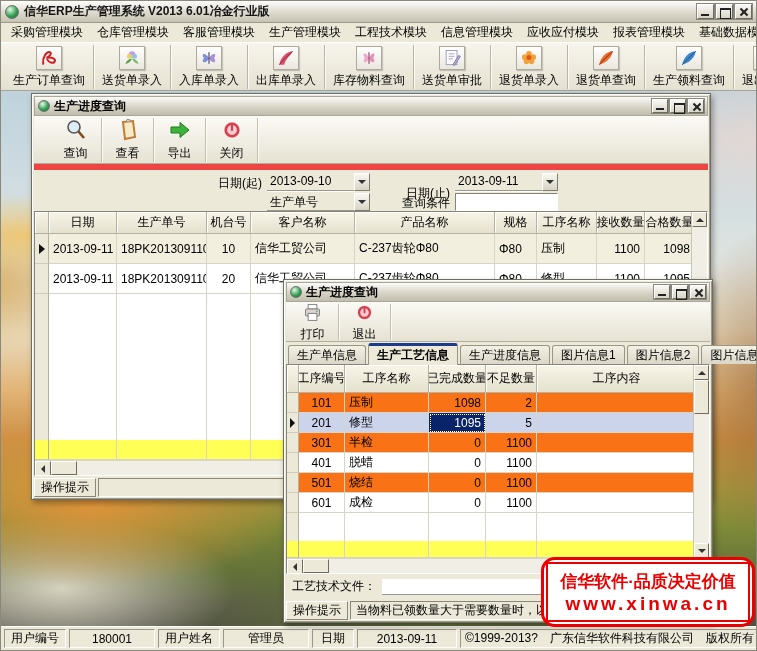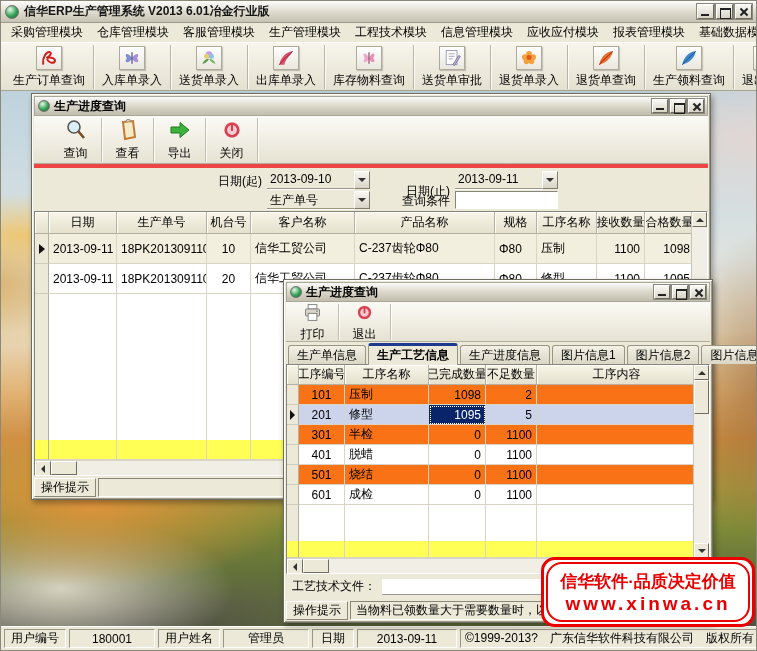--- a/index.html
+++ b/index.html
@@ -60,40 +60,40 @@
   .wtitle .sphere-icon { width:12px; height:12px; }
   .wtitle .winbtn { width:16px; height:14px; }
   .wtoolbar { flex:none; background:linear-gradient(#fbfaf5,#e6e2d3); border-bottom:1px solid #b2ae9e;
     display:flex; align-items:stretch; padding:2px 1px 1px; }
   #win1 .wtoolbar { height:48px;padding-left:16px; } #win2 .wtoolbar { height:40px; }
   .wtb-btn { width:52px; display:flex; flex-direction:column; align-items:center; justify-content:center;
     border-right:1px solid #c2beae; box-shadow:1px 0 0 rgba(255,255,255,.8); }
   #win1 .wtb-btn svg { width:24px; height:24px; } #win2 .wtb-btn svg { width:21px; height:21px; }
 
   
-  .filterpanel { height:45px; flex:none; position:relative; background:#ece9d8; border-top:4px solid #ef4444; }
+  .filterpanel { height:45px; flex:none; position:relative; background:#ece9d8; border-top:6px solid #ef4444; }
   .fl { position:absolute; width:62px; text-align:right; white-space:nowrap; }
   .combo { position:absolute; width:103px; height:18px; display:flex; }
   .combo-val { flex:1; border-bottom:1px solid #9a9789; box-shadow:0 1px 0 #fff; padding:1px 3px; white-space:nowrap; overflow:hidden; }
   .combo-btn { width:16px; height:18px; flex:none; background:linear-gradient(#f8f6f0,#d8d4c6);
     border:1px solid; border-color:#fff #807d6f #807d6f #fff; display:flex; align-items:center; justify-content:center; }
   .arr-dn { width:0; height:0; border-left:4px solid transparent; border-right:4px solid transparent; border-top:4px solid #333; }
   .textfield { position:absolute; width:103px; height:18px; background:#fff; border:1px solid; border-color:#87847a #fff #fff #87847a; }
 
   
   .grid { flex:1; position:relative; background:#fff; border:1px solid; border-color:#87847a #fff #fff #87847a;
     margin-top:2px; display:flex; flex-direction:column; overflow:hidden; }
   .g-row { display:flex; flex:none; }
   .g-cell,.g-hcell,.g-ind { flex:none; overflow:hidden; white-space:nowrap; display:flex; align-items:center; }
   .g-hcell { justify-content:center; background:linear-gradient(#f8f5e8,#e5e1ce);
     border-right:1px solid #b5b1a0; border-bottom:1px solid #b5b1a0; box-shadow:inset 1px 1px 0 #fff; }
   .g-ind { background:#ece9d8; border-right:1px solid #b5b1a0; border-bottom:1px solid #cfccbd; justify-content:center; }
   .g-cell { border-right:1px solid #d8d5c7; border-bottom:1px solid #d8d5c7; padding:0 4px; }
   .num { justify-content:flex-end; } .ctr { justify-content:center; padding:0; }
-  .hrow1 { height:22px; } .w1row { height:30px; } .hrow2 { height:20px; } .w2row { height:20px; }
+  .hrow1 { height:22px; } .w1row { height:30px; } .hrow2 { height:28px; } .w2row { height:20px; }
   .rowa .g-cell { background:#f2efde; }
   .rowg .g-cell { background:#f97316; }
   .rowsel .g-cell { background:#ccd4ec; }
   .sel-cell { background:#0a246a !important; color:#fff; outline:1px dotted #fff; outline-offset:-2px; }
   .tri-right { width:0; height:0; border-left:6px solid #111; border-top:5px solid transparent; border-bottom:5px solid transparent; }
   .fillrow { flex:1; display:flex; }
   .fillrow .g-cell { border-bottom:none; height:auto; }
   .yellowrow .g-cell { background:#ffff55; } .yellowrow .g-ind { background:#ffff55; }
   .yellowrow { height:20px; }
   .w1c0{width:14px}.w1c1{width:68px}.w1c2{width:90px}.w1c3{width:44px}.w1c4{width:104px}.w1c5{width:140px}.w1c6{width:42px}.w1c7{width:60px}.w1c8{width:48px}.w1c9{width:50px}
@@ -124,21 +124,21 @@
   .file-input { flex:1; height:16px; background:#fff; border-bottom:1px solid #999; }
   .statusrow { height:19px; flex:none; display:flex; gap:2px; margin-top:2px; }
   .sr-label { width:62px; flex:none; background:#ece9d8; border:1px solid; border-color:#fff #8a8778 #8a8778 #fff;
     display:flex; align-items:center; justify-content:center; white-space:nowrap; }
   .sr-panel { flex:1; background:#ece9d8; border:1px solid; border-color:#8a8778 #fff #fff #8a8778;
     display:flex; align-items:center; padding:0 5px; overflow:hidden; white-space:nowrap; }
 
   
   .watermark { position:absolute; left:540px; top:556px; width:214px; height:70px; z-index:20;
     background:#fff; border:3px solid #ea0000; border-radius:14px; padding:2px; }
-  .wm-inner { width:100%; height:100%; border:2px solid #ea0000; border-radius:16px;
+  .wm-inner { width:100%; height:100%; border:2px solid #ea0000; border-radius:0;
     display:flex; flex-direction:column; align-items:center; justify-content:center; }
   .wm-l1 { color:#ea0000; font-weight:bold; font-size:17px; white-space:nowrap; }
   .wm-l2 { color:#ea0000; font-weight:bold; font-size:19px; letter-spacing:3px; white-space:nowrap; }
 
   
   .appstatus { position:absolute; left:0; top:625px; width:755px; height:24px; background:#ece9d8;
     border-top:1px solid #fff; display:flex; align-items:center; gap:3px; padding:2px 3px; }
   .as-panel { height:19px; border:1px solid; border-color:#9a9789 #fdfdfb #fdfdfb #9a9789;
     display:flex; align-items:center; justify-content:center; padding:0 4px; white-space:nowrap; flex:none; }
   .asw1{width:62px}.asw2{width:86px}.asw3{width:62px}.asw4{width:86px}.asw5{width:42px}.asw6{width:100px}
@@ -175,38 +175,38 @@
     <span class="ticon">
         <svg viewBox="0 0 24 24">
           <path d="M5 19 C4 11 9 4 13 5 C16 6 13 10 9 12 C15 10 20 13 19 16 C18 19 12 18 10 14" fill="none" stroke="#cf1f1f" stroke-width="2.4" stroke-linecap="round"></path>
         </svg>
       </span>
     <span>生产订单查询</span>
   </span>
   <span class="tb-btn">
     <span class="ticon">
         <svg viewBox="0 0 24 24">
-          <path d="M12 12 C7 4 2 7 6 12 C2 17 7 20 12 13Z" fill="#7e8fd8"></path>
-          <path d="M12 12 C17 4 22 7 18 12 C22 17 17 20 12 13Z" fill="#a98fd8"></path>
-          <line x1="12" y1="5" x2="12" y2="19" stroke="#4a4a6a" stroke-width="1.4"></line>
-        </svg>
-      </span>
-    <span>入库单录入</span>
-  </span>
-  <span class="tb-btn">
-    <span class="ticon">
-        <svg viewBox="0 0 24 24">
           <path d="M12 13 C10 17 7 19 4 19 C6 15 8 13 12 13Z" fill="#5d9e4a"></path>
           <path d="M12 13 C14 17 17 19 20 19 C18 15 16 13 12 13Z" fill="#7fb86a"></path>
           <circle cx="12" cy="8" r="4" fill="#c79fe0"></circle>
           <circle cx="9" cy="10" r="3" fill="#e8d06a"></circle>
           <circle cx="15" cy="10" r="3" fill="#8fc3e8"></circle>
         </svg>
       </span>
     <span>送货单录入</span>
+  </span>
+  <span class="tb-btn">
+    <span class="ticon">
+        <svg viewBox="0 0 24 24">
+          <path d="M12 12 C7 4 2 7 6 12 C2 17 7 20 12 13Z" fill="#7e8fd8"></path>
+          <path d="M12 12 C17 4 22 7 18 12 C22 17 17 20 12 13Z" fill="#a98fd8"></path>
+          <line x1="12" y1="5" x2="12" y2="19" stroke="#4a4a6a" stroke-width="1.4"></line>
+        </svg>
+      </span>
+    <span>入库单录入</span>
   </span>
   <span class="tb-btn">
     <span class="ticon">
         <svg viewBox="0 0 24 24">
           <path d="M4 20 C6 10 14 4 20 4 C18 9 12 12 10 20Z" fill="#d8506a"></path>
           <path d="M4 20 C8 14 14 10 20 4" stroke="#a02040" stroke-width="1.2" fill="none"></path>
         </svg>
       </span>
     <span>出库单录入</span>
   </span>

